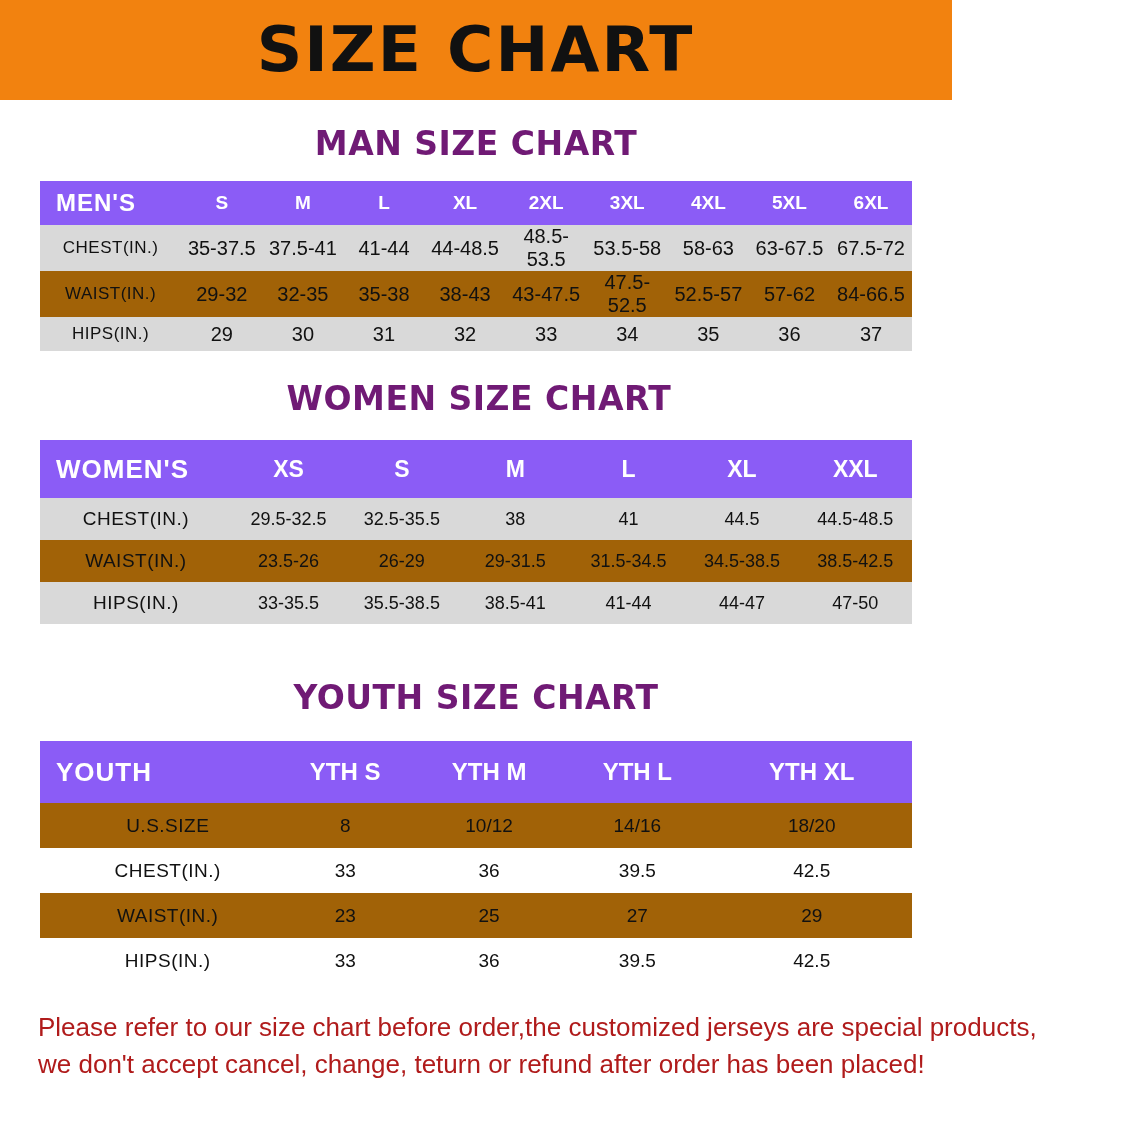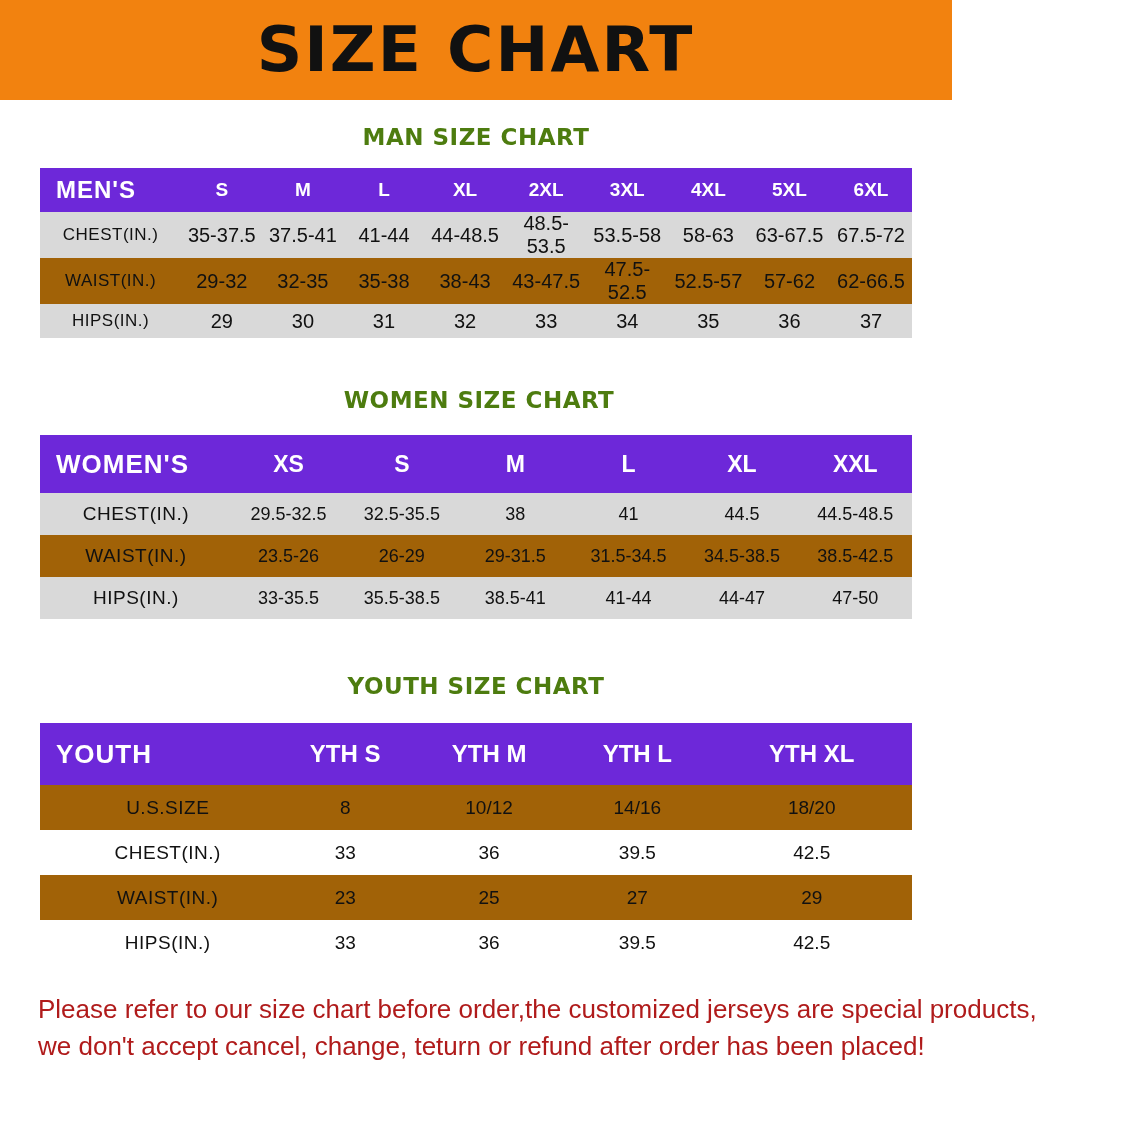--- a/index.html
+++ b/index.html
@@ -38,47 +38,47 @@
     color: #111111;
     line-height: 1;
     transform: scaleX(1.02);
   }
 
   
   .section-title {
     text-align: center;
     font-family: "DejaVu Sans", sans-serif;
     font-weight: bold;
-    font-size: 23px;
-    color: #4d7c0f;
+    font-size: 33px;
+    color: #701a75;
     letter-spacing: 0.5px;
   }
   .mst { margin-top: 24px; margin-bottom: 18px; }
-  .wst { margin-top: 49px; margin-bottom: 22px; padding-left: 6px; }
+  .wst { margin-top: 28px; margin-bottom: 22px; padding-left: 6px; }
   .yst { margin-top: 54px; margin-bottom: 24px; }
 
   
   .tbl-wrap {
     padding: 0 40px;
     box-sizing: border-box;
   }
   table.size {
     width: 100%;
     border-collapse: collapse;
     table-layout: fixed;
   }
   table.size th, table.size td {
     font-family: "Liberation Sans", sans-serif;
     text-align: center;
     vertical-align: middle;
     padding: 0;
   }
   
   table.size thead tr {
-    background: #6d28d9;
+    background: #8b5cf6;
     margin-left: 36px;
   }
   table.size thead th {
     color: #ffffff;
     font-weight: bold;
   }
   table.size thead th.rowlab {
     text-align: left;
     padding-left: 16px;
     letter-spacing: 1px;
@@ -175,21 +175,21 @@
         <tr class="band-light">
           <td class="rowlab">WAIST(IN.)</td>
           <td>29-32</td>
           <td>32-35</td>
           <td>35-38</td>
           <td>38-43</td>
           <td>43-47.5</td>
           <td>47.5-52.5</td>
           <td>52.5-57</td>
           <td>57-62</td>
-          <td>62-66.5</td>
+          <td>84-66.5</td>
         </tr>
         <tr class="band-dark">
           <td class="rowlab">HIPS(IN.)</td>
           <td>29</td>
           <td>30</td>
           <td>31</td>
           <td>32</td>
           <td>33</td>
           <td>34</td>
           <td>35</td>

